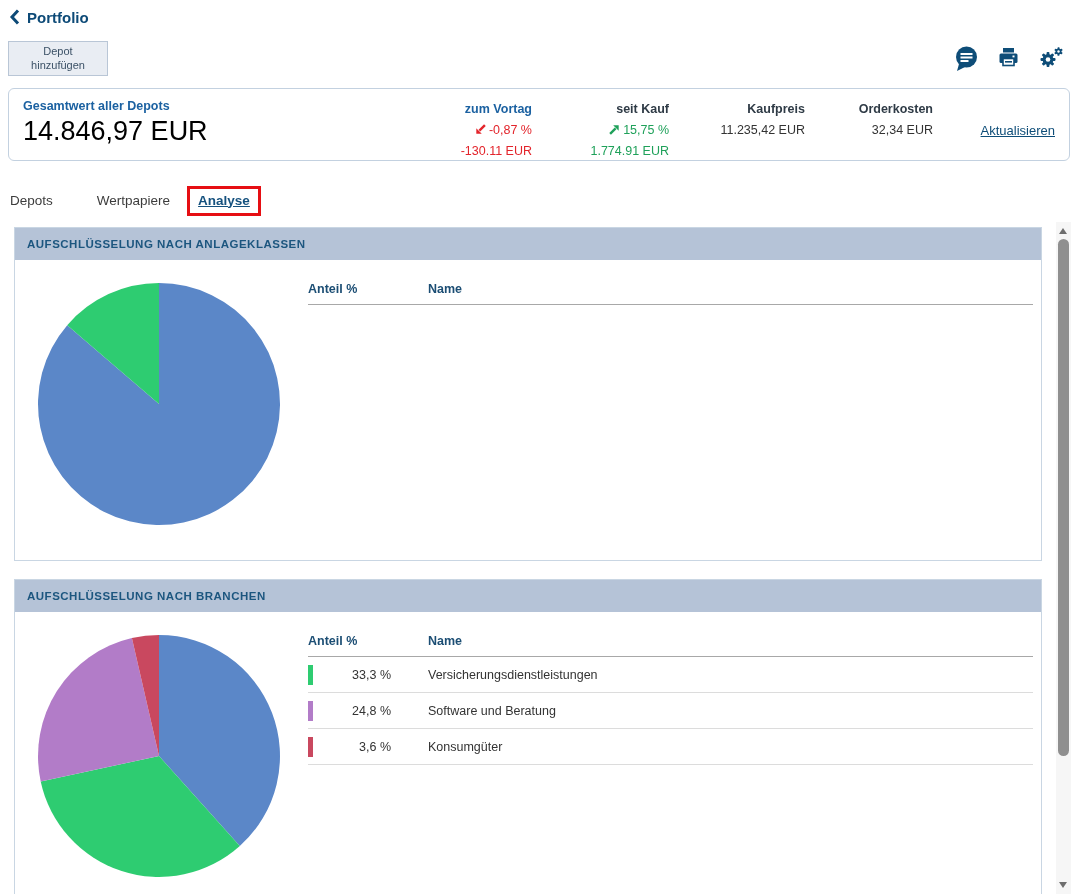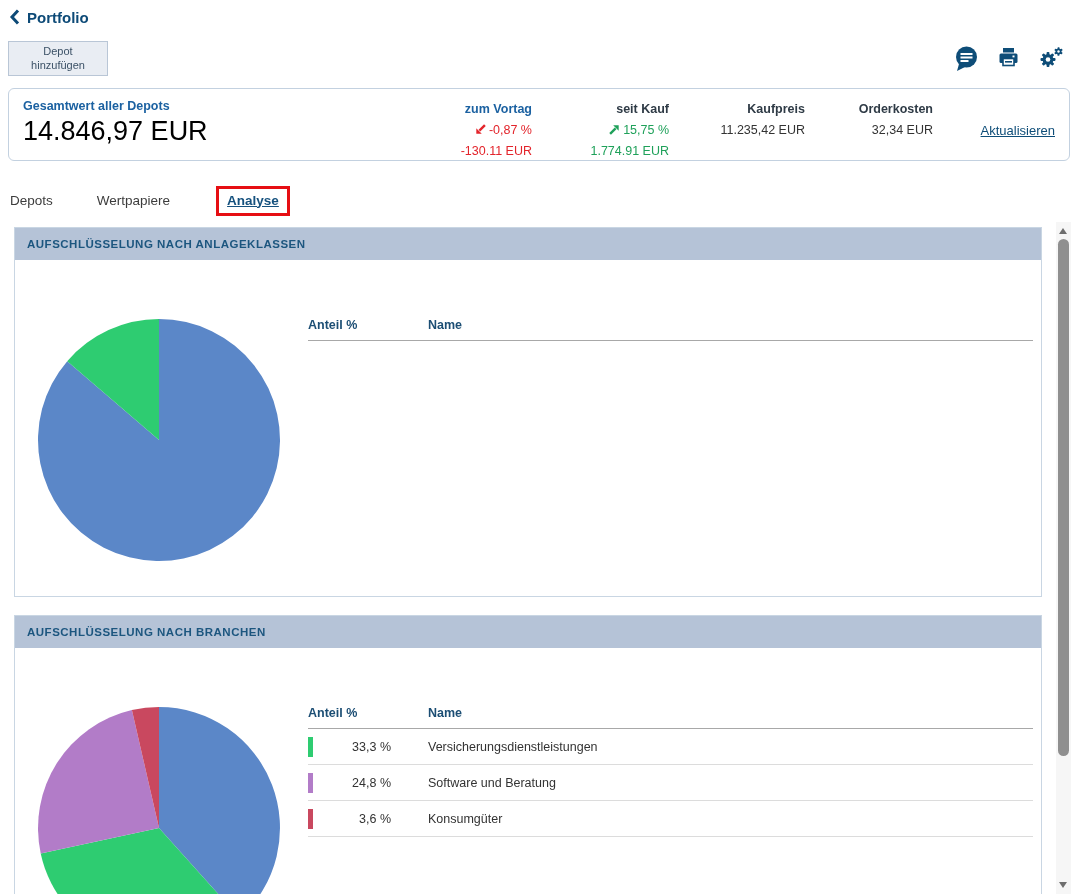--- a/index.html
+++ b/index.html
@@ -39,32 +39,32 @@
   .col-val{color:#333;}
   .refresh-col{width:122px;text-align:right;font-size:13px;line-height:21px;}
   .refresh-link{color:#0e4d78;text-decoration:underline;cursor:pointer;}
   .refresh-col .spacer{height:21px;}
   .trend-ico{display:inline-block;vertical-align:-1px;margin-right:3px;}
 
   
   .tabs-row{margin:21px 0 0 10px;height:37px;display:flex;align-items:center;font-size:13.5px;}
   .tab{color:#3c3c3c;cursor:pointer;}
   .tab-depots{margin-right:44px;}
-  .tab-wertpapiere{margin-right:46px;}
+  .tab-wertpapiere{margin-right:17px;}
   .tab-highlight-box{border:3px solid #e60e13;padding:4px 8px 5px 8px;}
   .tab-active{color:#15517e;font-weight:bold;text-decoration:underline;}
 
   
   .content{position:relative;margin-top:3px;height:672px;overflow:hidden;}
   .cards{position:absolute;left:14px;width:1028px;top:5px;}
   .section-card{border:1px solid #c9d6e3;background:#fff;margin-bottom:18px;}
   .section-header{height:32px;background:#b5c3d7;color:#1c567f;font-weight:bold;
                   font-size:11.5px;letter-spacing:.5px;display:flex;align-items:center;
                   padding-left:12px;}
-  .section-body{position:relative;height:300px;margin-top:36px;}
+  .section-body{position:relative;height:300px;}
   .pie-svg{position:absolute;left:22px;top:22px;}
 
   .data-table{position:absolute;left:293px;right:8px;top:14px;}
   .t-head{display:flex;align-items:center;height:30px;border-bottom:1px solid #a8a8a8;
           font-weight:bold;color:#1c4e74;font-size:12.5px;}
   .h-anteil{width:120px;}
   .t-row{display:flex;align-items:center;height:35px;border-bottom:1px solid #dcdcdc;
          font-size:12.5px;color:#333;}
   .swatch{width:5px;height:20px;flex:0 0 5px;}
   .t-val{width:78px;text-align:right;}

